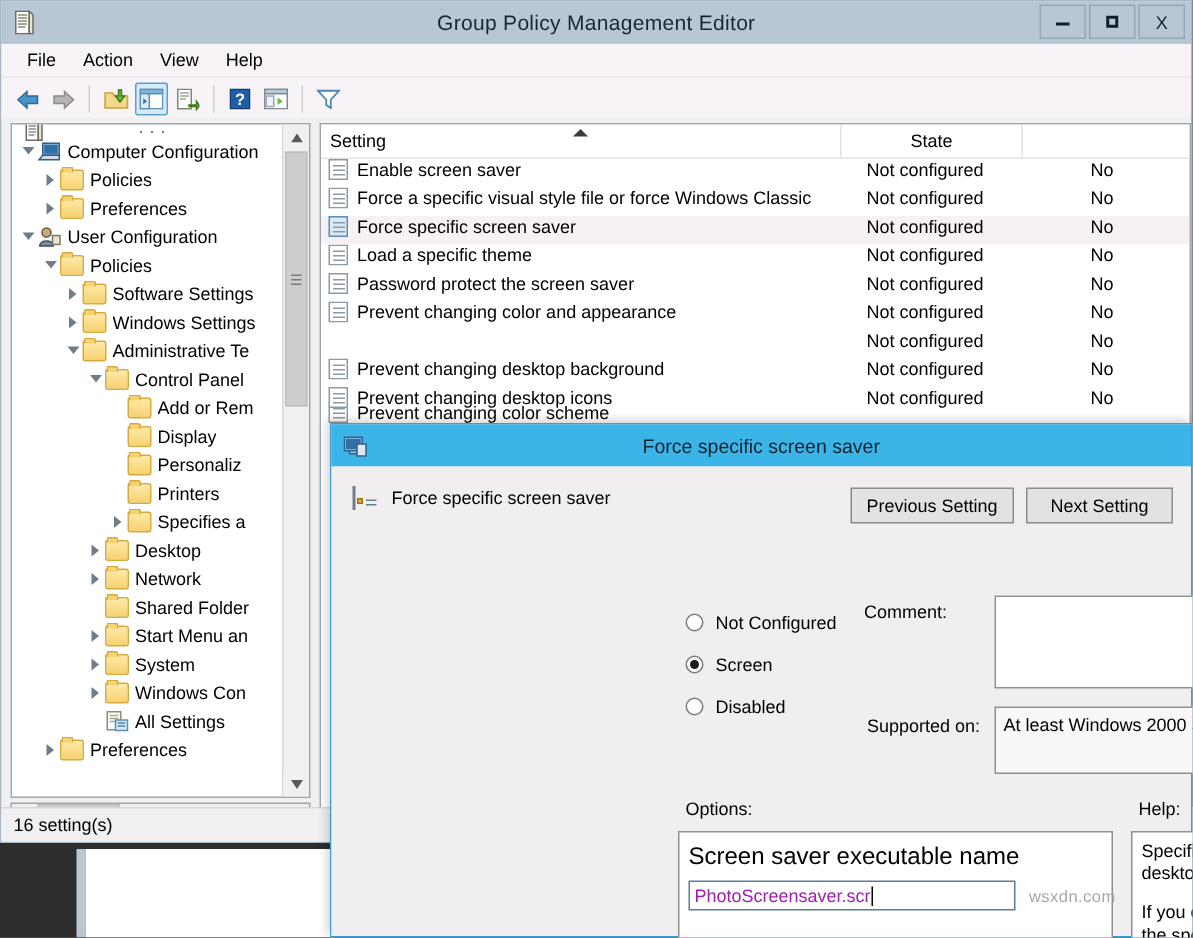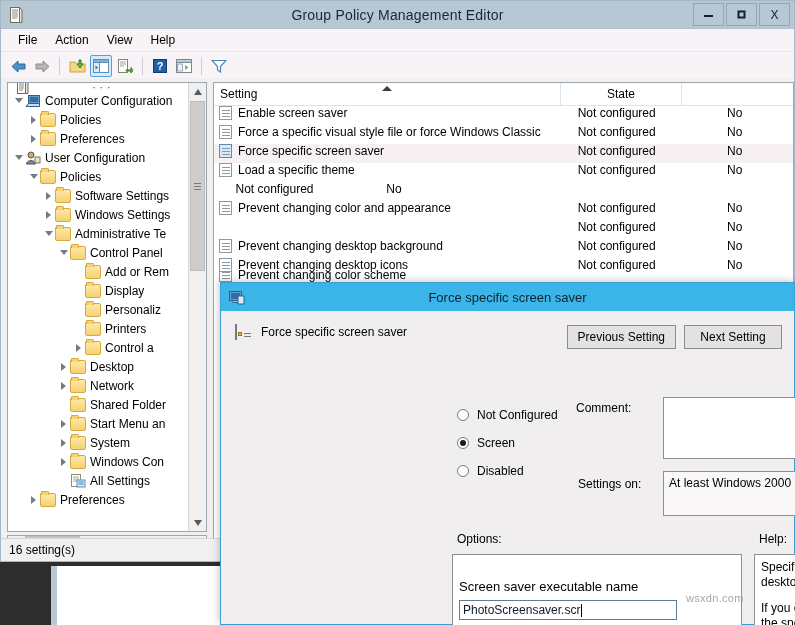--- a/index.html
+++ b/index.html
@@ -226,25 +226,25 @@
     font-size:12px; padding:4px 5px; overflow:hidden;
   }
 
   .options-label { position:absolute; left:236px; top:221px; font-size:12px;text-align:center; }
   .help-label { position:absolute; left:538px; top:221px; font-size:12px; }
 
   .options-box {
     position:absolute; left:231px; top:243px; width:290px; height:100px;
     background:#fff; border:1px solid #8f8f8f; box-sizing:border-box; padding:8px 6px;
   }
-  .opt-label { font-size:13px; margin-bottom:6px;margin-top:16px; }
+  .opt-label { font-size:16px; margin-bottom:6px; }
   .opt-input {
     width:218px; height:20px; border:1px solid #5d7d94; background:#fff;
     box-sizing:border-box; font-size:12px; padding:2px 3px;
-    font-family:"Liberation Sans", sans-serif; color:#0f172a;
+    font-family:"Liberation Sans", sans-serif; color:#a21caf;
     display:flex; align-items:center;
   }
   .caret { display:inline-block; width:1px; height:13px; background:#000; margin-left:1px; }
 
   .help-box {
     position:absolute; left:533px; top:243px; width:262px; height:100px;
     background:#fff; border:1px solid #8f8f8f; box-sizing:border-box; padding:5px 6px;
     font-size:12px; line-height:15px; overflow:hidden;
   }
   .help-box p { margin:0 0 11px 0; }
@@ -503,21 +503,21 @@
               <span class="tree-label">Printers</span>
             </div>
             <div class="tree-row">
               <span style="display: inline-block; width: 60px; flex: 0 0 auto;"></span>
               <span class="expander">
                 <span class="tri-closed"></span>
               </span>
               <span class="node-icon">
                 <span class="folder"></span>
               </span>
-              <span class="tree-label">Control a</span>
+              <span class="tree-label">Specifies a</span>
             </div>
             <div class="tree-row">
               <span style="display: inline-block; width: 45px; flex: 0 0 auto;"></span>
               <span class="expander">
                 <span class="tri-closed"></span>
               </span>
               <span class="node-icon">
                 <span class="folder"></span>
               </span>
               <span class="tree-label">Desktop</span>
@@ -695,20 +695,28 @@
                   <i></i>
                   <i></i>
                   <i></i>
                 </span>
                 <span>Load a specific theme</span>
               </div>
               <div class="cell-state" style="width: 121px;">Not configured</div>
               <div class="cell-comment" style="width: 118px;">No</div>
             </div>
             <div class="list-row">
+              <div class="cell-setting" style="width: 347px;">
+                <span class="setting-icon">
+                  <i></i>
+                  <i></i>
+                  <i></i>
+                </span>
+                <span>Password protect the screen saver</span>
+              </div>
               <div class="cell-state" style="width: 121px;">Not configured</div>
               <div class="cell-comment" style="width: 118px;">No</div>
             </div>
             <div class="list-row">
               <div class="cell-setting" style="width: 347px;">
                 <span class="setting-icon">
                   <i></i>
                   <i></i>
                   <i></i>
                 </span>
@@ -807,21 +815,21 @@
         </div>
         <div class="radio-row">
           <span class="radio"></span>
           <span>Disabled</span>
         </div>
       </div>
 
       <div class="comment-label">Comment:</div>
       <div class="comment-box"></div>
 
-      <div class="supported-label">Settings on:</div>
+      <div class="supported-label">Supported on:</div>
       <div class="supported-box">At least Windows 2000 Service Pack 1</div>
 
       <div class="options-label">Options:</div>
       <div class="help-label">Help:</div>
 
       <div class="options-box">
         <div class="opt-label">Screen saver executable name</div>
         <div class="opt-input">
           <span>PhotoScreensaver.scr</span>
             <span class="caret"></span>

